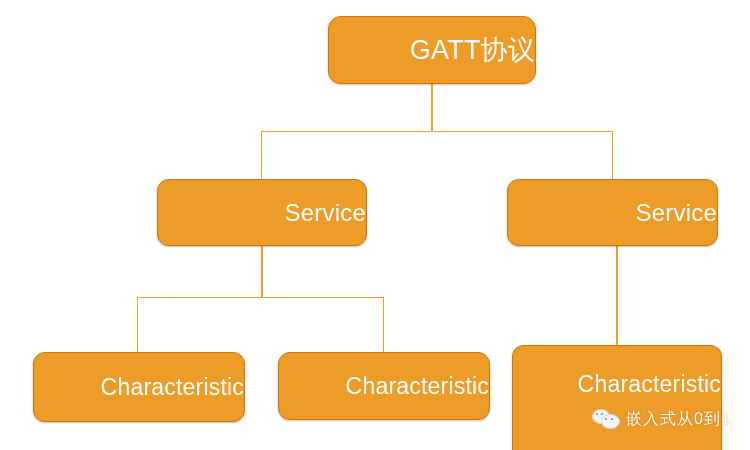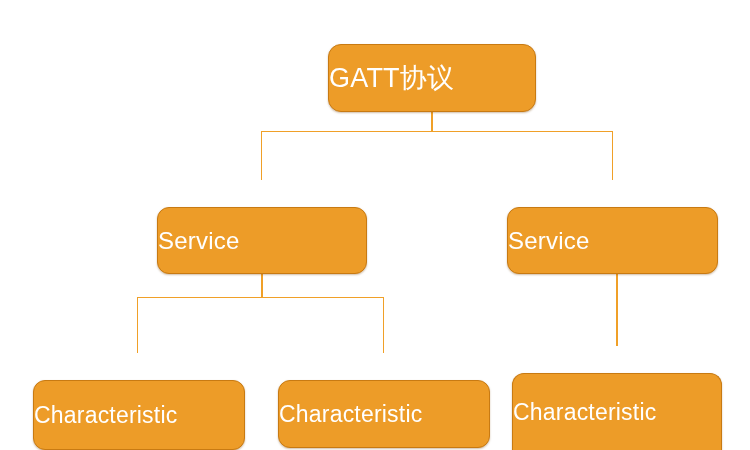--- a/index.html
+++ b/index.html
@@ -27,27 +27,26 @@
 
   
   .node {
     position: absolute;
     box-sizing: border-box;
     background: #ED9C28;
     border: 1px solid #C87A12;
     border-radius: 12px;
     display: flex;
     align-items: center;
-    justify-content: flex-start;
+    justify-content: flex-end;
     color: #ffffff;
     font-weight: 400;
     letter-spacing: 0.2px;
     box-shadow: 0 1px 2px rgba(120, 70, 10, 0.35);
     user-select: none;
-    margin-top: 28px;
   }
   .node-label {
     display: block;
     white-space: nowrap;
     line-height: 1;
   }
 
   
   .node.root {
     left: 328px;
@@ -191,14 +190,25 @@
   </div>
 
   <div class="node char-2">
     <span class="node-label">Characteristic</span>
   </div>
 
   <div class="node char-3">
     <span class="node-label">Characteristic</span>
   </div>
 
+  <div class="watermark">
+    <span class="wechat-mark">
+      <span class="bubble-a"></span>
+      <span class="bubble-b"></span>
+      <span class="dot d1"></span>
+      <span class="dot d2"></span>
+      <span class="dot d3"></span>
+      <span class="dot d4"></span>
+    </span>
+    <span class="watermark-text">嵌入式从0到1</span>
+  </div>
 
 </div>
 
 </body></html>

